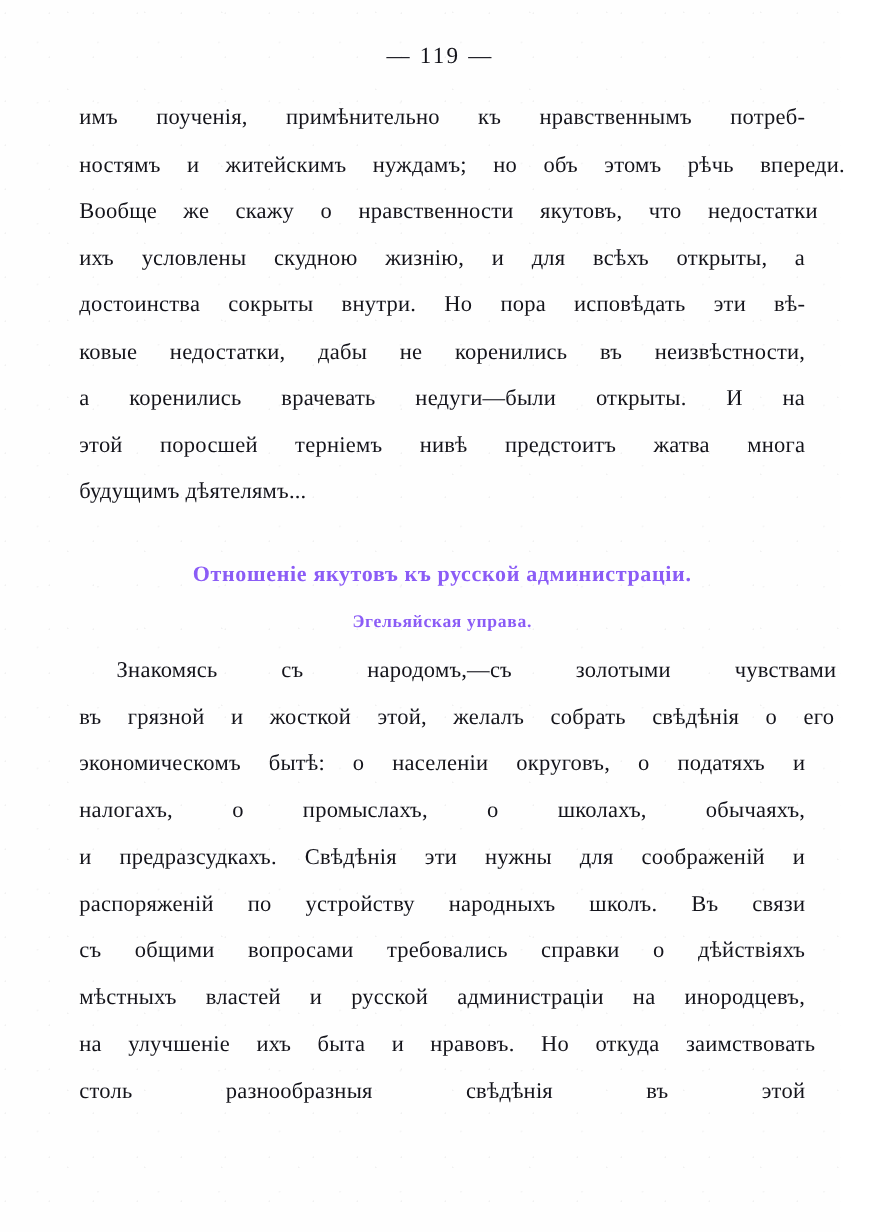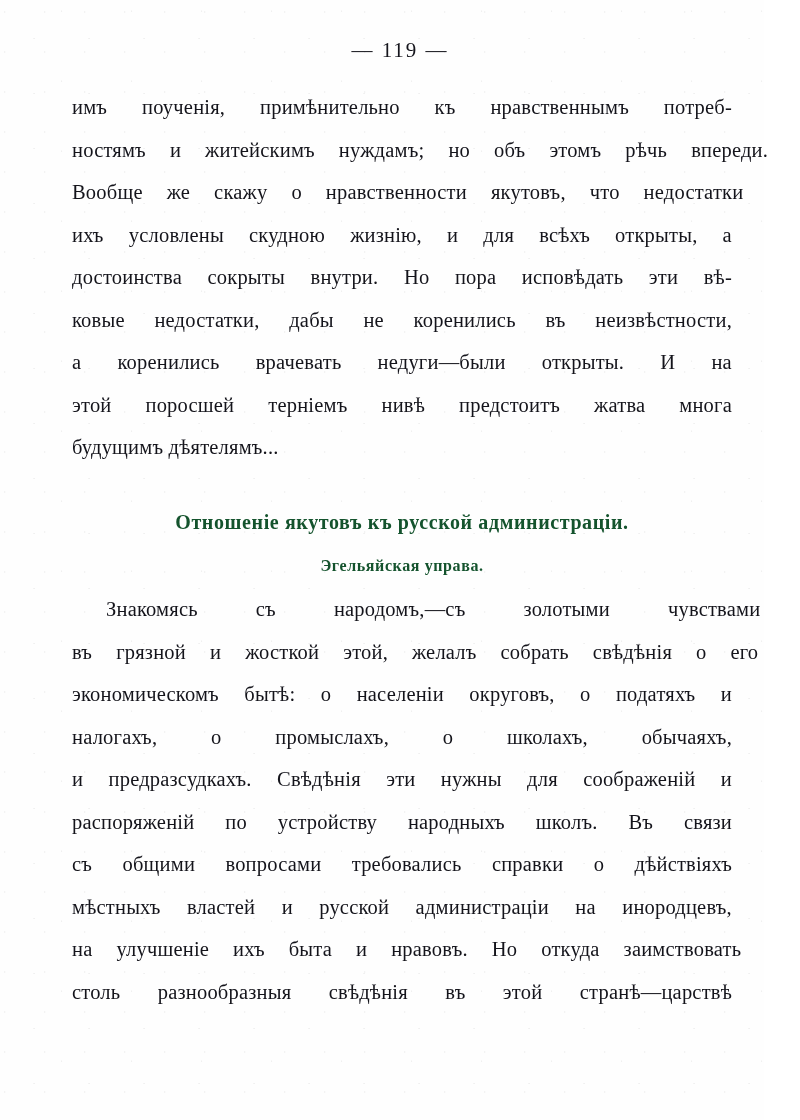--- a/index.html
+++ b/index.html
@@ -68,21 +68,21 @@
     width: 660px;
     top: 500px;
   }
   .heading {
     display: block;
     text-align: center;
     font-size: 20px;
     line-height: 44px;
     font-weight: bold;
     letter-spacing: 0.6px;
-    color: #14532d;
+    color: #8b5cf6;
     font-family: "Liberation Serif", "DejaVu Serif", serif;
   }
   .heading.sub {
     font-size: 16px;
   }
   .scan-noise {
     position: absolute;
     inset: 0;
     pointer-events: none;
     opacity: 0.05;
@@ -271,18 +271,17 @@
         <span>Но</span>
         <span>откуда</span>
         <span>заимствовать</span>
       </span>
     <span class="line justify">
         <span>столь</span>
         <span>разнообразныя</span>
         <span>свѣдѣнія</span>
         <span>въ</span>
         <span>этой</span>
-        <span>странѣ—царствѣ</span>
       </span>
   </div>
 
   <div class="scan-noise"></div>
 </div>
 
 </body></html>

